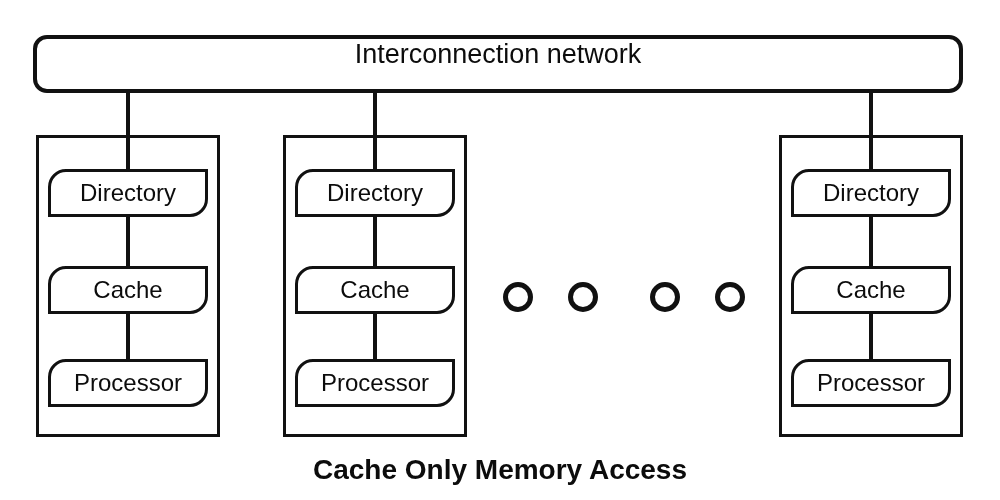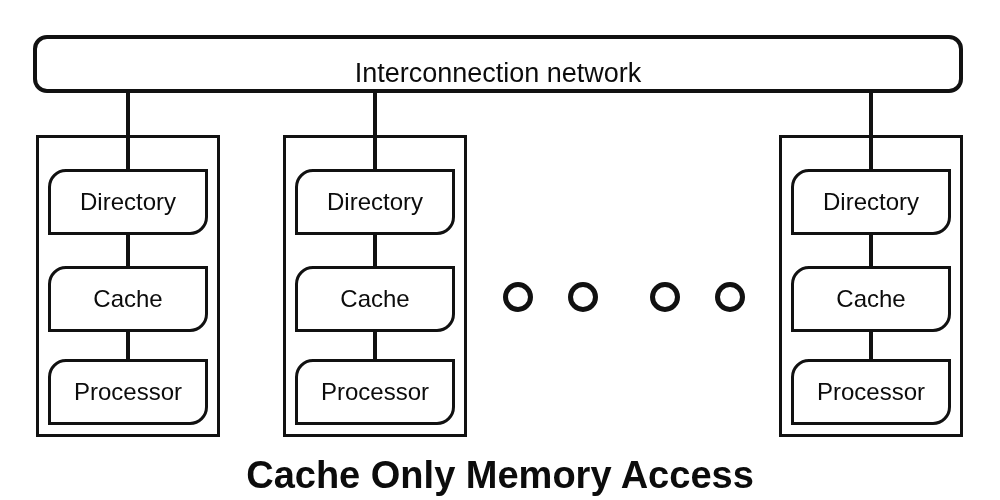--- a/index.html
+++ b/index.html
@@ -13,21 +13,21 @@
     overflow: hidden;
   }
   .network-box {
     position: absolute;
     left: 33px; top: 35px;
     width: 930px; height: 58px;
     box-sizing: border-box;
     border: 4px solid #111111;
     border-radius: 14px;
     background: #ffffff;
-    display: flex; align-items: flex-end; justify-content: center;
+    display: flex; align-items: flex-start; justify-content: center;
     font-size: 27px;
     z-index: 3;
   }
   .connector {
     position: absolute;
     width: 4px;
     background: #111111;
     z-index: 1;
   }
   .conn-left   { left: 126px; top: 90px; height: 272px; }
@@ -41,21 +41,21 @@
     border: 3px solid #111111;
     background: transparent;
     z-index: 2;
   }
   .group-left   { left: 36px; }
   .group-middle { left: 283px; }
   .group-right  { left: 779px; }
   .node-box {
     position: absolute;
     left: 9px;
-    width: 160px; height: 66px;
+    width: 160px; height: 48px;
     box-sizing: border-box;
     border: 3px solid #111111;
     border-radius: 18px 0 18px 0;
     background: #ffffff;
     display: flex; align-items: center; justify-content: center;
     font-size: 24px;
     z-index: 2;
   }
   .node-directory { top: 31px; }
   .node-cache     { top: 120px; margin-top: 8px; }
@@ -72,21 +72,21 @@
   }
   .dot-1 { left: 503px; }
   .dot-2 { left: 568px; }
   .dot-3 { left: 650px; }
   .dot-4 { left: 715px; }
   .caption {
     position: absolute;
     left: 0; top: 454px;
     width: 1000px;
     text-align: center;
-    font-size: 38px;
+    font-size: 28px;
     font-weight: 700;
     color: #0c0c0c;
     z-index: 2;
   }
 </style>
 </head>
 <body>
 
 <div class="canvas">
 

